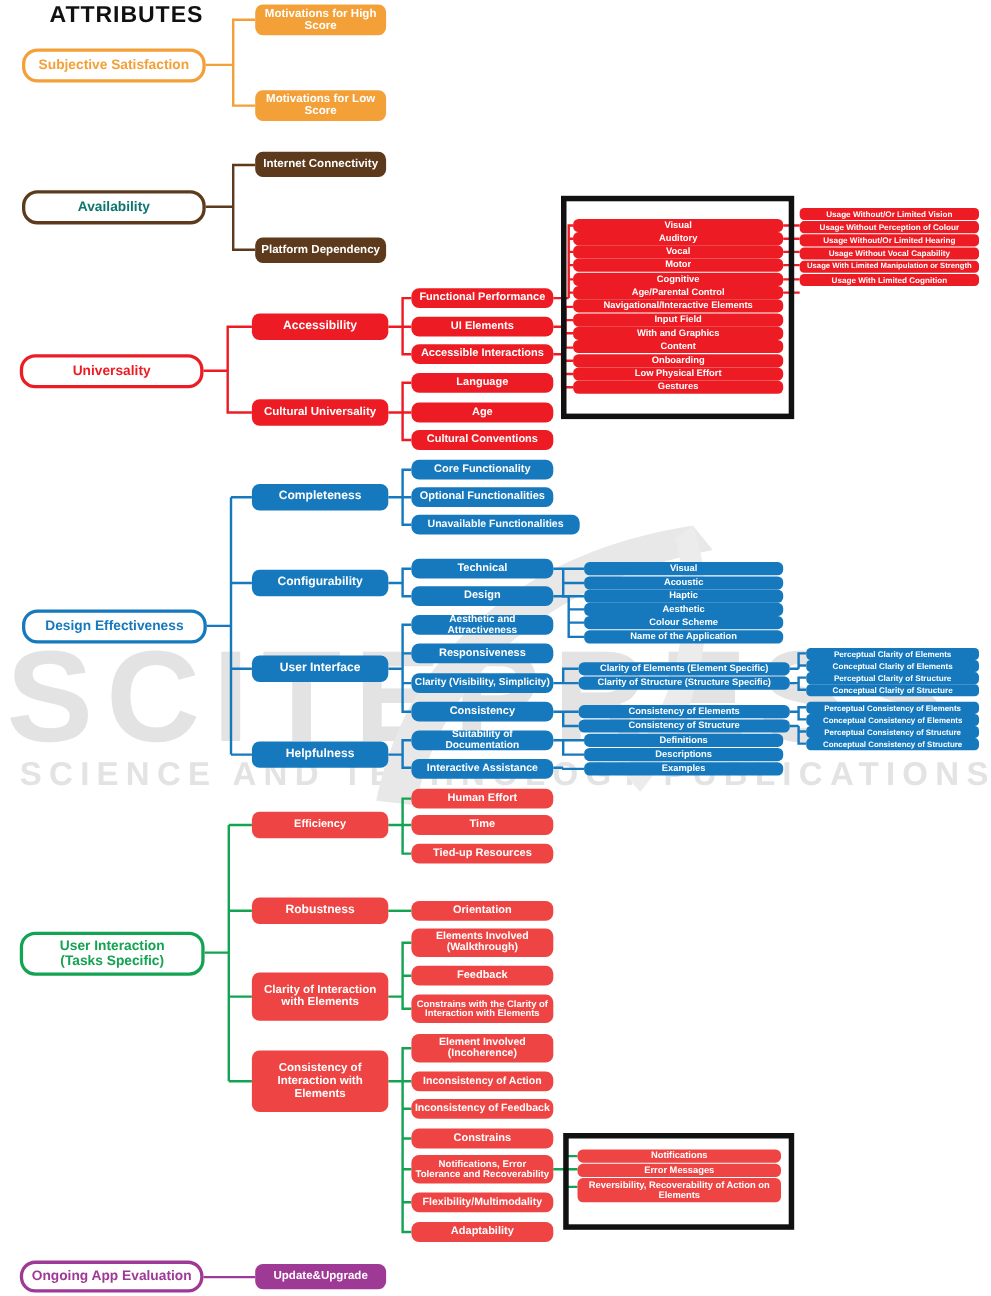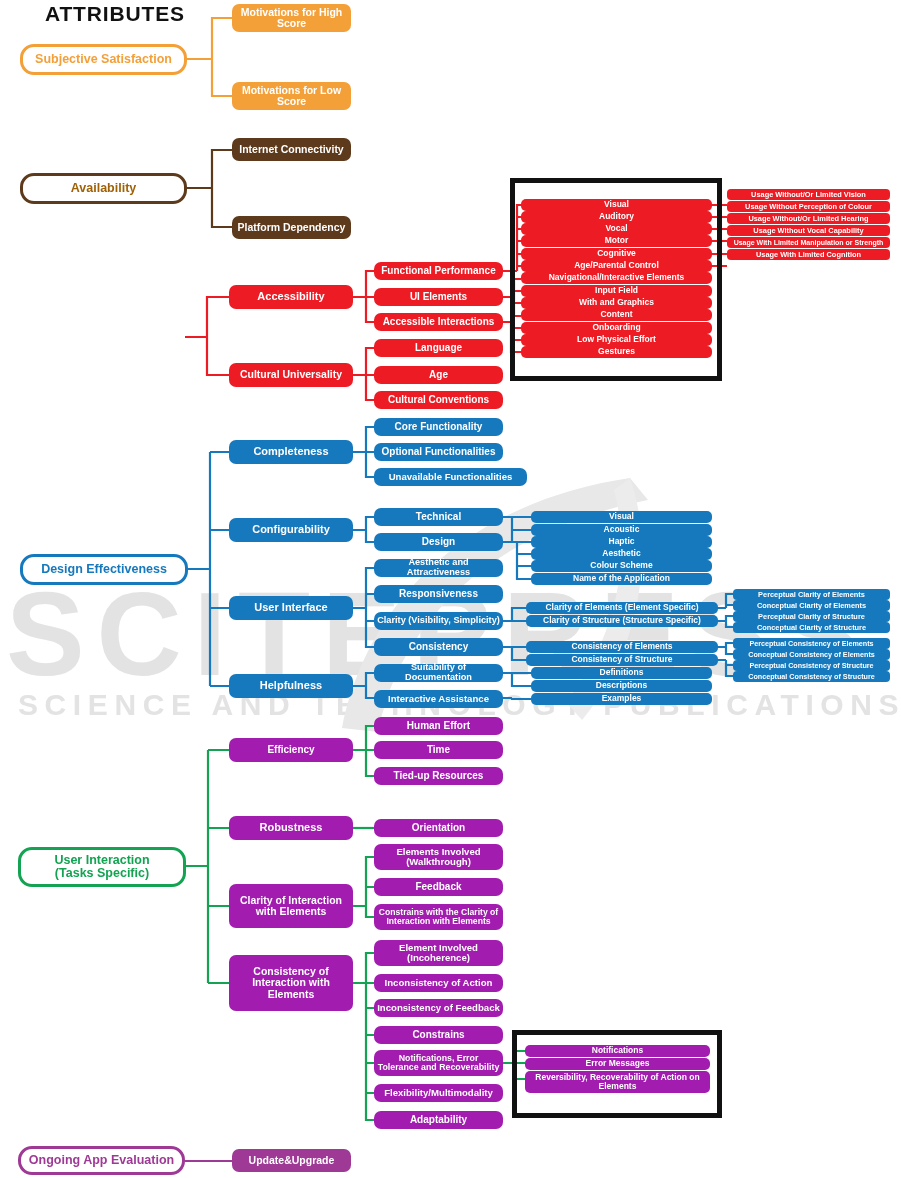--- a/index.html
+++ b/index.html
@@ -27,29 +27,29 @@
   .node{position:absolute;box-sizing:border-box;display:flex;align-items:center;
         justify-content:center;text-align:center;color:#fff;font-weight:700;
         border-radius:7px;line-height:1.08;padding:1px 3px;}
   .root{background:#ffffff;border-width:3px;border-style:solid;border-radius:14px;}
 
   
   .c-orange{background:#f3a039;}
   .r-orange{border-color:#f3a039;color:#f3a039;}
   
   .c-brown{background:#5e3a1c;}
-  .r-brown{border-color:#5e3a1c;color:#a16207;}
+  .r-brown{border-color:#5e3a1c;color:#0f766e;}
   
   .c-red{background:#ed1c24;}
   .r-red{border-color:#ed1c24;color:#ed1c24;}
   
   .c-blue{background:#1679bd;}
   .r-blue{border-color:#1679bd;color:#1679bd;}
   
-  .c-green{background:#a21caf;}
+  .c-green{background:#ef4444;}
   .r-green{border-color:#13a352;color:#13a352;}
   
   .c-purple{background:#9e3a96;}
   .r-purple{border-color:#9e3a96;color:#9e3a96;}
 
   .blackbox{position:absolute;border:5px solid #111;background:transparent;box-sizing:border-box;}
 
   #title{position:absolute;left:45px;top:2px;font-size:21px;font-weight:800;
          color:#111;letter-spacing:.04em;}
 </style>
@@ -150,20 +150,21 @@
   <div id="title">ATTRIBUTES</div>
 
   <div class="node root r-orange" style="left:20px;top:44px;width:167px;height:31px;font-size:12.5px;">Subjective Satisfaction</div>
   <div class="node c-orange" style="left:232px;top:4px;width:119px;height:28px;font-size:10.5px;">Motivations for High Score</div>
   <div class="node c-orange" style="left:232px;top:82px;width:119px;height:28px;font-size:10.5px;text-align:center;">Motivations for Low Score</div>
 
   <div class="node root r-brown" style="left:20px;top:173px;width:167px;height:31px;font-size:12.5px;">Availability</div>
   <div class="node c-brown" style="left:232px;top:138px;width:119px;height:23px;font-size:10.5px;">Internet Connectivity</div>
   <div class="node c-brown" style="left:232px;top:216px;width:119px;height:23px;font-size:10.5px;">Platform Dependency</div>
 
+  <div class="node root r-red" style="left:18px;top:322px;width:167px;height:31px;font-size:12.5px;">Universality</div>
 
   <div class="node c-red" style="left:229px;top:285px;width:124px;height:24px;font-size:11px;">Accessibility</div>
   <div class="node c-red" style="left:229px;top:363px;width:124px;height:24px;font-size:10.5px;">Cultural Universality</div>
 
   <div class="node c-red" style="left:374px;top:262px;width:129px;height:18px;font-size:10px;">Functional Performance</div>
   <div class="node c-red" style="left:374px;top:288px;width:129px;height:18px;font-size:10px;">UI Elements</div>
   <div class="node c-red" style="left:374px;top:313px;width:129px;height:18px;font-size:10px;">Accessible Interactions</div>
 
   <div class="node c-red" style="left:374px;top:339px;width:129px;height:18px;font-size:10px;">Language</div>
   <div class="node c-red" style="left:374px;top:366px;width:129px;height:18px;font-size:10px;">Age</div>

